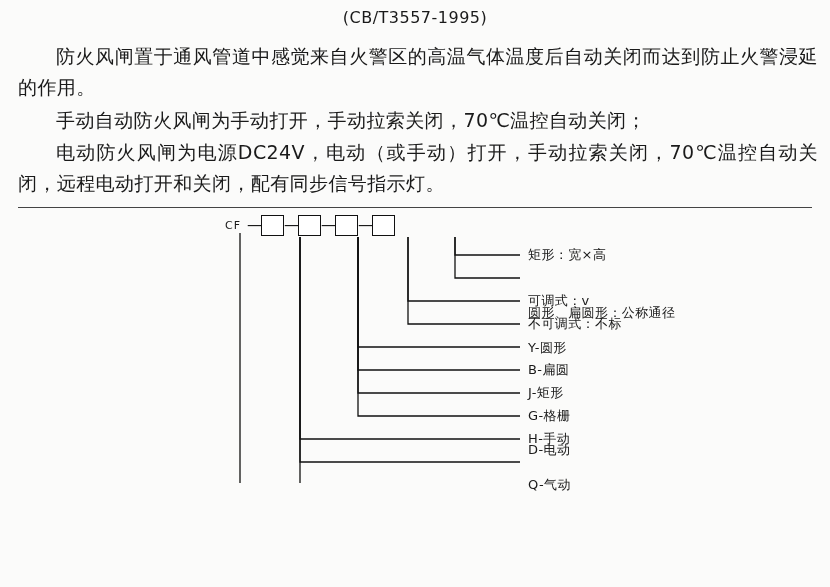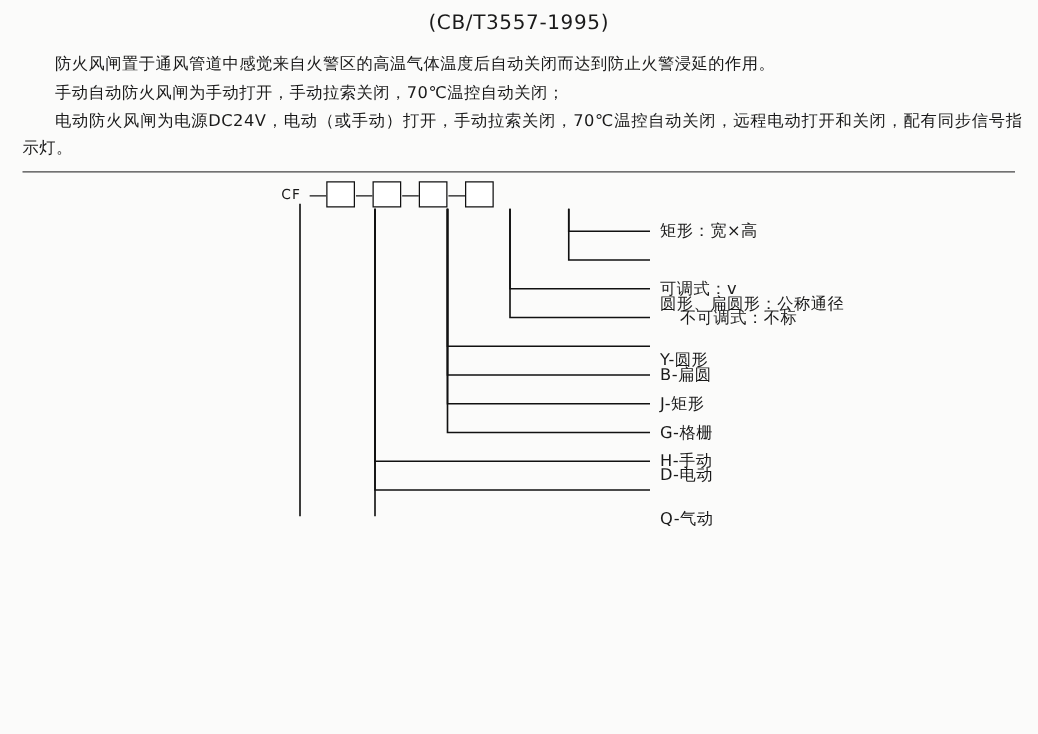--- a/index.html
+++ b/index.html
@@ -30,21 +30,21 @@
     font-family: "DejaVu Sans", sans-serif;
   }
   .subtitle {
     text-align: center;
     font-size: 16px;
     margin-top: 8px;
     letter-spacing: 0.5px;
   }
   .body-text {
     margin: 14px 12px 0 18px;
-    font-size: 13px;
+    font-size: 19px;
     line-height: 1.62;
     text-align: justify;
     letter-spacing: 0.4px;
   }
   .body-text p {
     margin: 0 0 2px 0;
     text-indent: 2em;
   }
   
   .diagram {
@@ -145,22 +145,22 @@
       <path d="M 300 24 L 300 226 L 520 226" stroke="#111" stroke-width="1.3" fill="none"></path>
       <path d="M 300 24 L 300 249 L 520 249" stroke="#111" stroke-width="1.3" fill="none"></path>
       <path d="M 300 24 L 300 272 L 520 272" stroke="#111" stroke-width="1.3" fill="none"></path>
 
       <path d="M 240 20 L 240 295 L 520 295" stroke="#111" stroke-width="1.3" fill="none"></path>
     </svg>
 
     <div class="legend" style="left:528px; top:33px;">矩形：宽×高</div>
     <div class="legend" style="left:528px; top:56px;margin-top:35px;">圆形、扁圆形：公称通径</div>
     <div class="legend" style="left:528px; top:79px;">可调式：v</div>
-    <div class="legend" style="left:528px; top:102px;margin-left:16px;">不可调式：不标</div>
-    <div class="legend" style="left:528px; top:136px;">Y-圆形</div>
+    <div class="legend" style="left:528px; top:102px;">不可调式：不标</div>
+    <div class="legend" style="left:528px; top:126px;">Y-圆形</div>
     <div class="legend" style="left:528px; top:148px;">B-扁圆</div>
     <div class="legend" style="left:528px; top:171px;">J-矩形</div>
     <div class="legend" style="left:528px; top:194px;">G-格栅</div>
     <div class="legend" style="left:528px; top:217px;">H-手动</div>
     <div class="legend" style="left:528px; top:228px;">D-电动</div>
     <div class="legend" style="left:528px; top:263px;">Q-气动</div>
 
   </div>
 
 </div>

